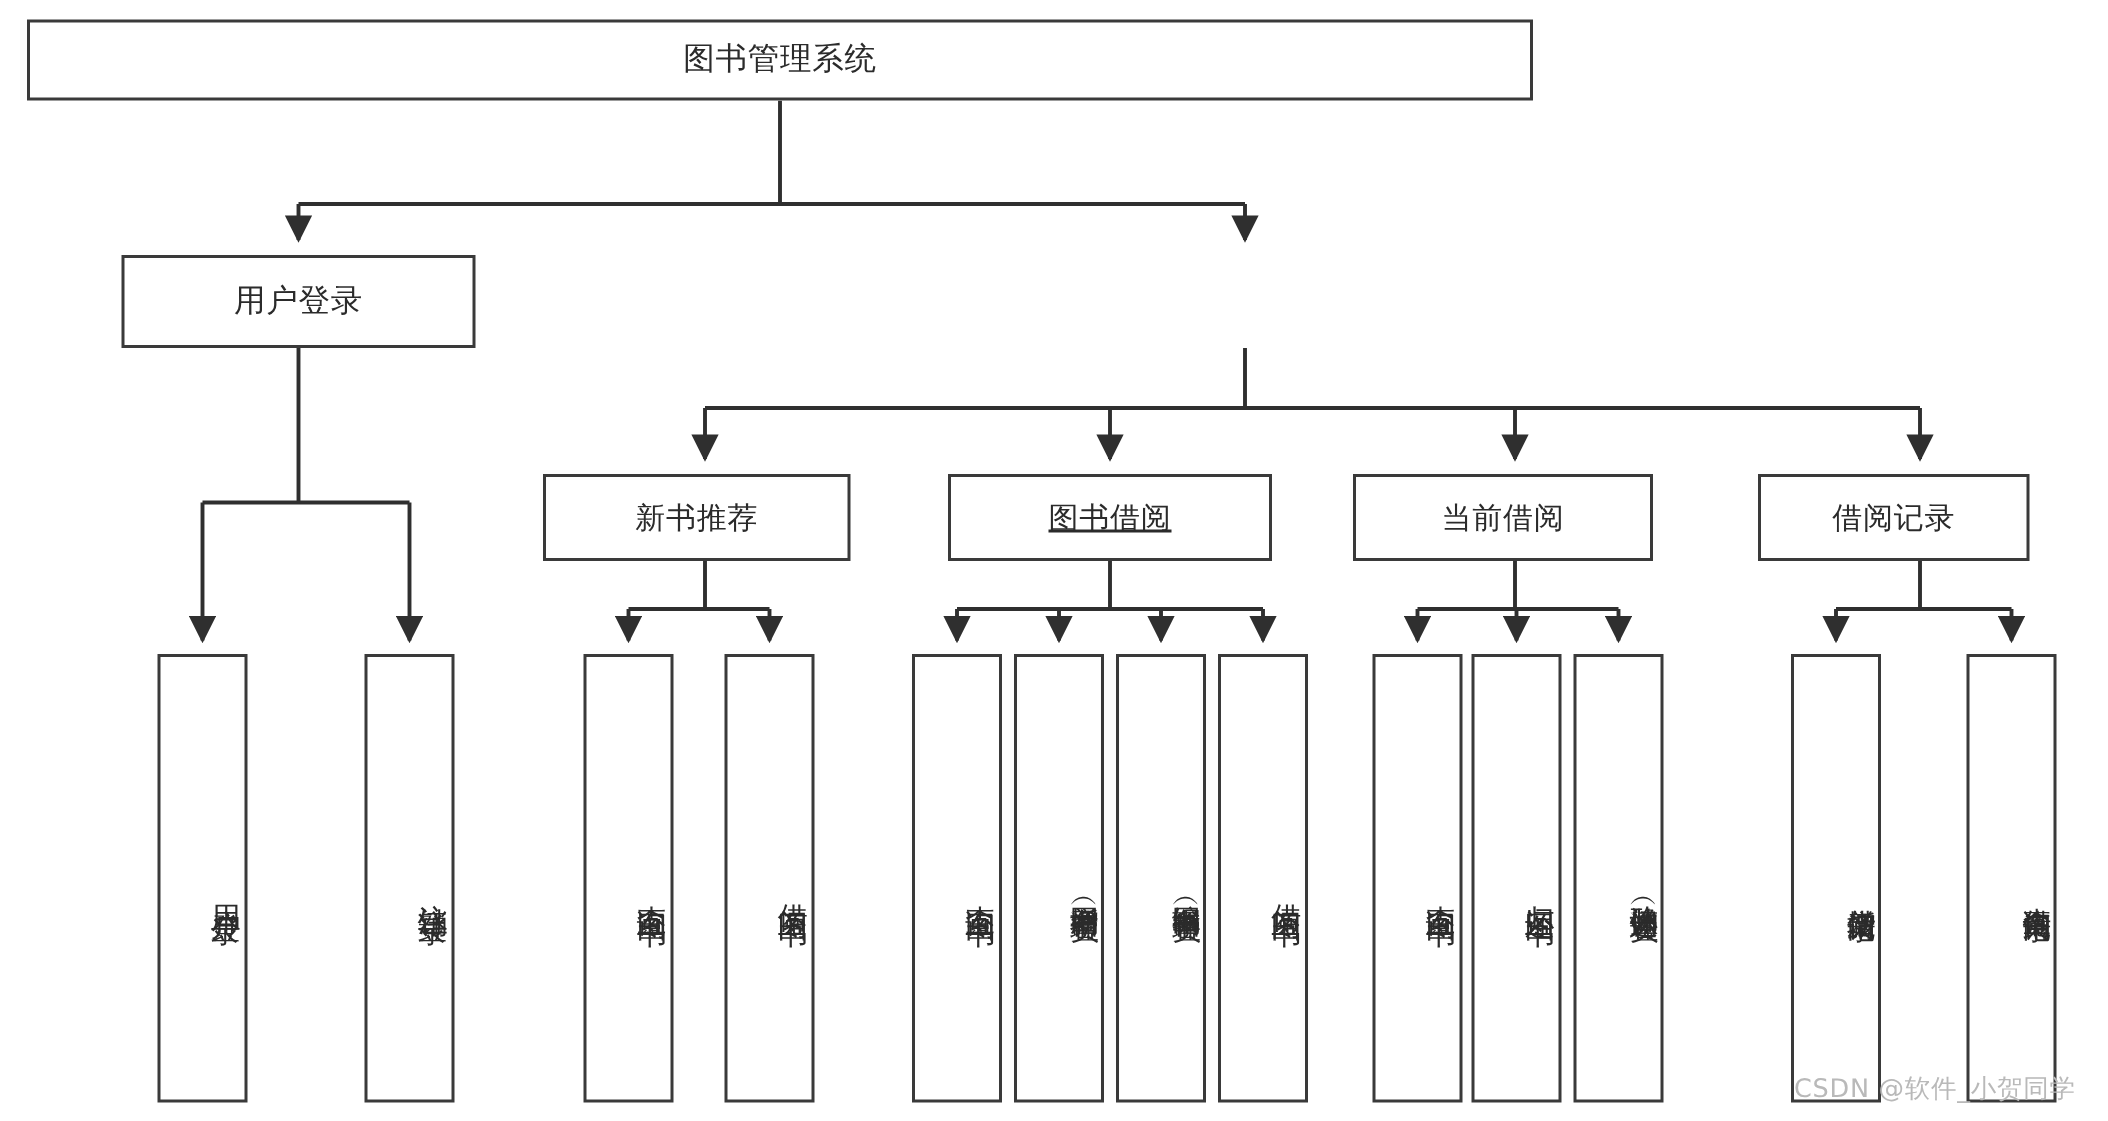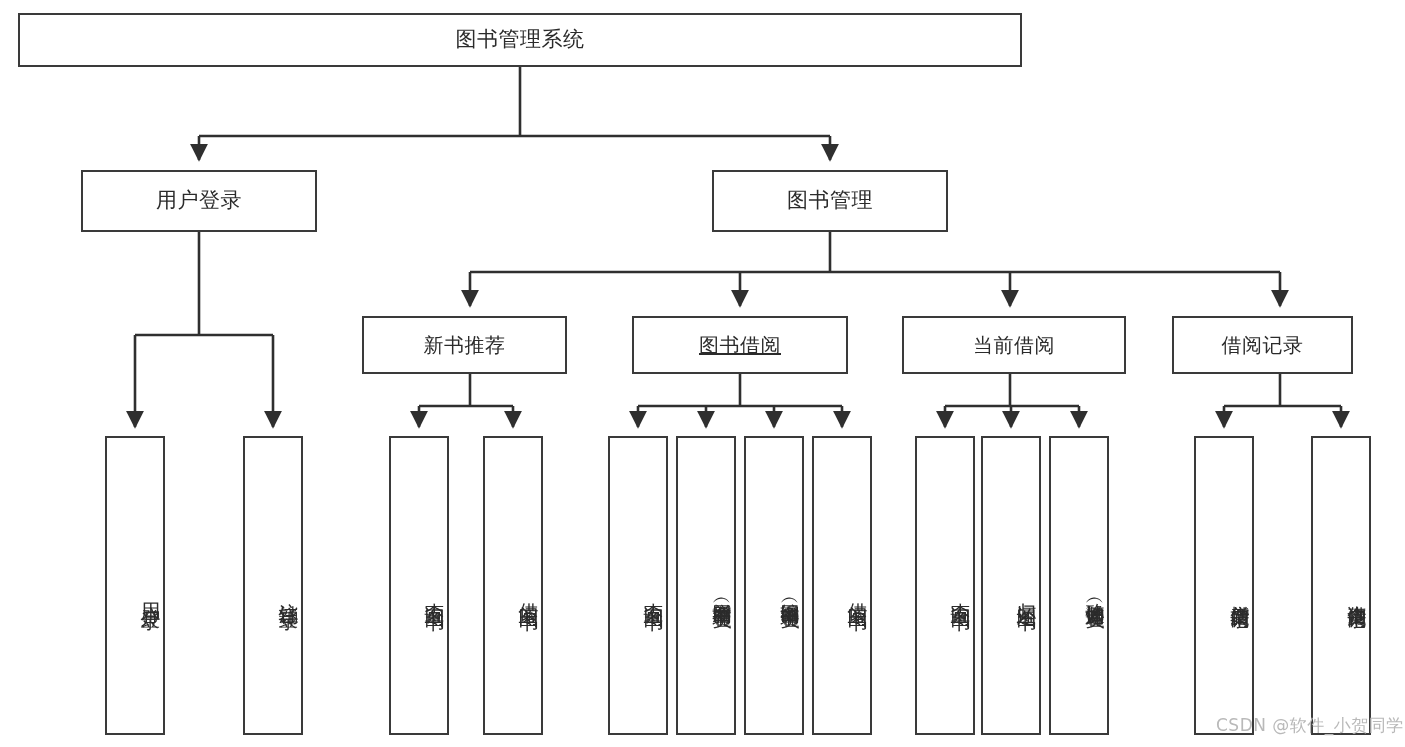--- a/index.html
+++ b/index.html
@@ -119,36 +119,35 @@
       <path d="M 1280 374 L 1280 406"></path>
       <path d="M 1224 406 L 1341 406"></path>
       <path d="M 1224 406 L 1224 427" marker-end="url(#arrow)"></path>
       <path d="M 1341 406 L 1341 427" marker-end="url(#arrow)"></path>
     </g>
   </svg>
 
   <div class="node node-h" style="left: 18px; top: 13px; width: 1004px; height: 54px;">图书管理系统</div>
 
   <div class="node node-h" style="left: 81px; top: 170px; width: 236px; height: 62px;">用户登录</div>
-  <div class="node node-h" style="left: 712px; top: 170px; width: 236px; height: 62px;">图书管理</div>
 
   <div class="node node-h small" style="left: 362px; top: 316px; width: 205px; height: 58px;">新书推荐</div>
   <div class="node node-h small" style="left: 632px; top: 316px; width: 216px; height: 58px; text-decoration: underline;">图书借阅</div>
-  <div class="node node-h small" style="left: 902px; top: 316px; width: 224px; height: 58px;">当前借阅</div>
+  <div class="node node-h small" style="left: 902px; top: 316px; width: 200px; height: 58px;">当前借阅</div>
   <div class="node node-h small" style="left: 1172px; top: 316px; width: 181px; height: 58px;">借阅记录</div>
 
   <div class="node node-v" style="left: 105px; top: 436px; width: 60px; height: 299px;">用户登录</div>
   <div class="node node-v" style="left: 243px; top: 436px; width: 60px; height: 299px;">注销登录</div>
   <div class="node node-v" style="left: 389px; top: 436px; width: 60px; height: 299px;">查询图书</div>
   <div class="node node-v" style="left: 483px; top: 436px; width: 60px; height: 299px;">借阅图书</div>
   <div class="node node-v" style="left: 608px; top: 436px; width: 60px; height: 299px;">查询图书</div>
   <div class="node node-v tight" style="left: 676px; top: 436px; width: 60px; height: 299px;">新增图书（管理员）</div>
   <div class="node node-v tight" style="left: 744px; top: 436px; width: 60px; height: 299px;">编辑图书（管理员）</div>
   <div class="node node-v" style="left: 812px; top: 436px; width: 60px; height: 299px;">借阅图书</div>
   <div class="node node-v" style="left: 915px; top: 436px; width: 60px; height: 299px;">查询图书</div>
   <div class="node node-v" style="left: 981px; top: 436px; width: 60px; height: 299px;">归还图书</div>
   <div class="node node-v tight" style="left: 1049px; top: 436px; width: 60px; height: 299px;">确认归还（管理员）</div>
   <div class="node node-v tight" style="left: 1194px; top: 436px; width: 60px; height: 299px;">新增借阅记录</div>
   <div class="node node-v tight" style="left: 1311px; top: 436px; width: 60px; height: 299px;">查询借阅记录</div>
 
-  <div class="watermark" style="left: 1196px; top: 714px; margin-left: 20px;">CSDN @软件_小贺同学</div>
+  <div class="watermark" style="left: 1196px; top: 714px;">CSDN @软件_小贺同学</div>
 
 </div>
 
 </body></html>

